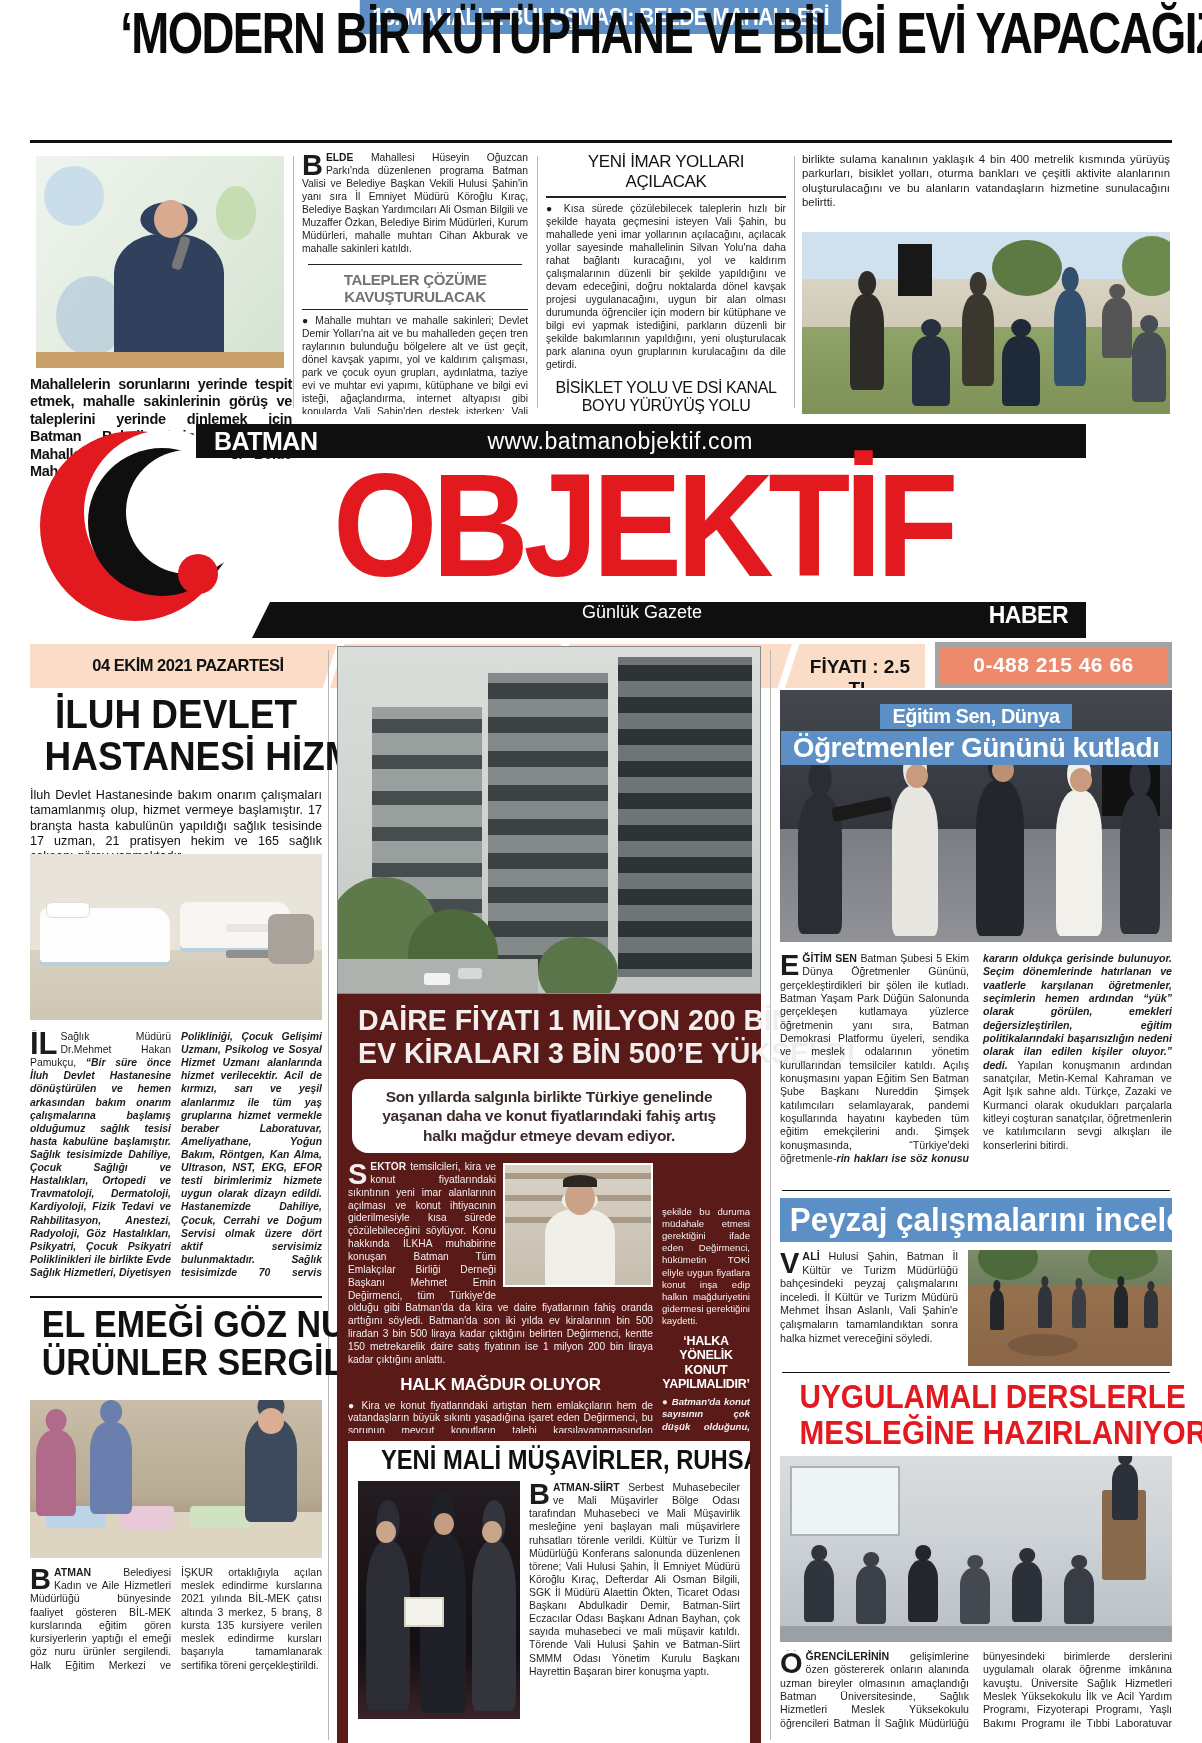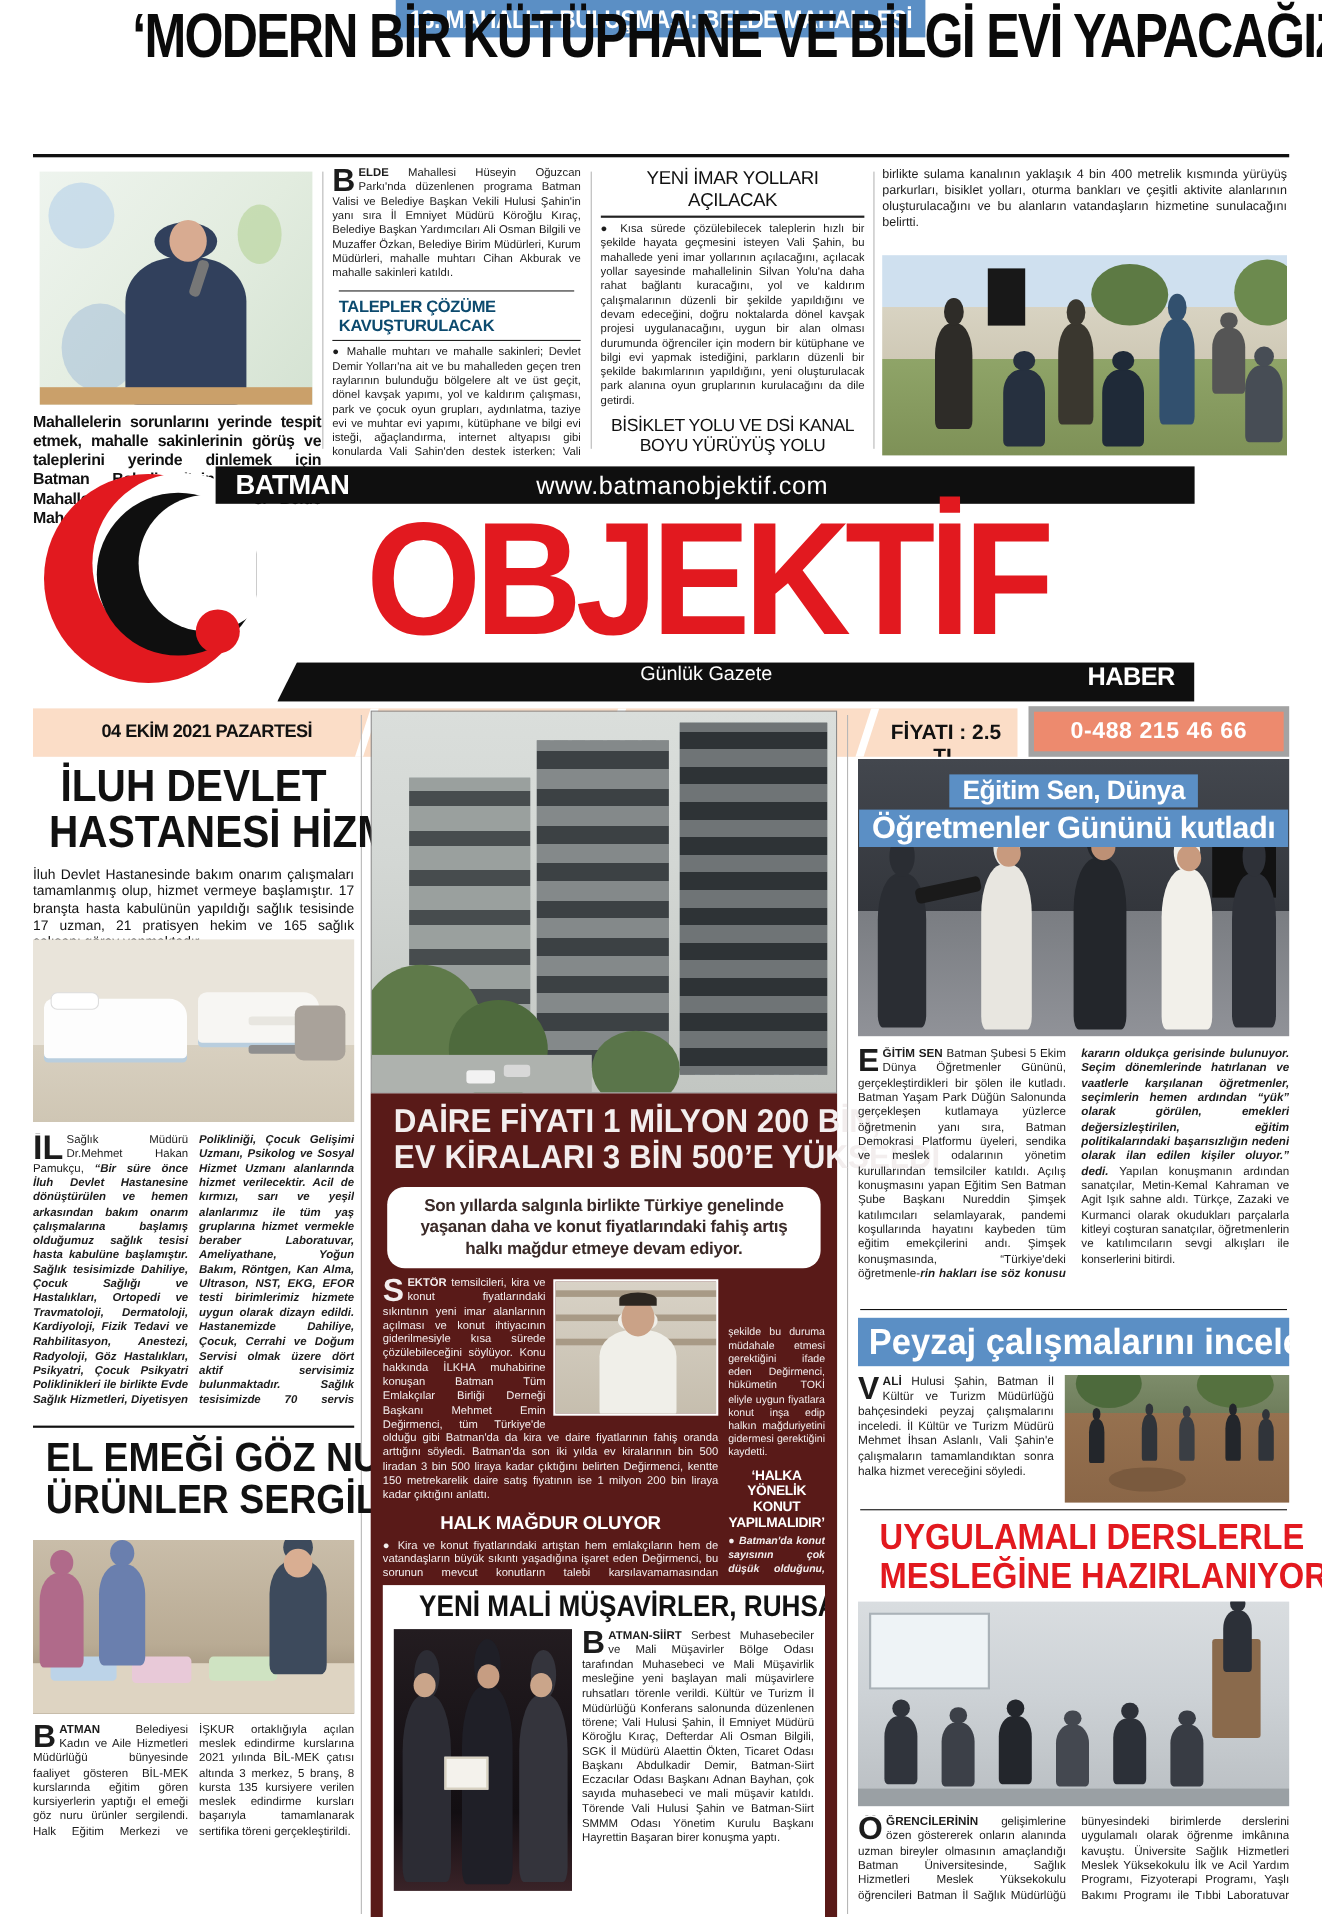--- a/index.html
+++ b/index.html
@@ -5,21 +5,21 @@
   *{margin:0;padding:0;box-sizing:border-box;}
   html,body{background:#9a9a9a;}
   body{font-family:"Liberation Sans",sans-serif;}
   #page{position:relative;width:1202px;height:1743px;background:#fff;margin:0 auto;overflow:hidden;color:#111;}
   .abs{position:absolute;}
   .cond{font-weight:bold;line-height:1;}
   .sx{display:block;transform:scaleX(var(--sx,.85));transform-origin:50% 0;white-space:nowrap;}
   .bodytxt{font-size:10.3px;line-height:1.26;text-align:justify;color:#1c1c1c;overflow:hidden;}
   .cols2{column-count:2;column-gap:10px;}
   .dc{float:left;font-weight:bold;font-size:29px;line-height:.78;padding:2px 3px 0 0;}
-  .subhead{font-weight:bold;text-align:left;letter-spacing:-.3px;color:#0c4a6e;}
+  .subhead{font-weight:bold;text-align:center;letter-spacing:-.3px;color:#737373;}
   .hair{position:absolute;background:#111;height:2px;}
   .vline{position:absolute;width:1px;background:#b7b7b7;}
   .photo{position:absolute;overflow:hidden;}
   .pp{position:absolute;border-radius:42% 42% 10% 10%/30% 30% 8% 8%;}
   .pp::before{content:"";position:absolute;left:50%;top:-24%;transform:translateX(-50%);width:52%;height:26%;border-radius:50%;background:inherit;}
   .blob{position:absolute;border-radius:50%;}
   .kicker{display:inline-block;background:#5b8fc5;color:#fff;font-weight:bold;font-size:23px;padding:4px 14px 3px;letter-spacing:-.5px;transform:scaleX(.9);}
   .mainhead{font-weight:bold;font-size:57px;color:#0a0a0a;letter-spacing:-2px;}
   .capt{font-weight:bold;font-size:14.5px;line-height:1.2;text-align:justify;letter-spacing:-.3px;}
   .tophead{font-weight:normal;font-size:15.5px;text-align:center;letter-spacing:-.4px;line-height:1.15;}
@@ -225,21 +225,21 @@
     <div class="pp" style="left:18px;top:104px;width:44px;height:140px;background:#2a2d33;"></div>
     <div class="abs" style="left:52px;top:112px;width:60px;height:14px;background:#1a1a1a;border-radius:4px;transform:rotate(-12deg);"></div>
     <div class="pp" style="left:112px;top:96px;width:46px;height:150px;background:#e8e6e0;"></div>
     <div class="blob" style="left:126px;top:74px;width:22px;height:24px;background:#c89a7e;"></div>
     <div class="pp" style="left:196px;top:90px;width:48px;height:156px;background:#23262b;"></div>
     <div class="blob" style="left:212px;top:68px;width:22px;height:24px;background:#bd9075;"></div>
     <div class="pp" style="left:276px;top:100px;width:46px;height:146px;background:#f2f0ea;"></div>
     <div class="blob" style="left:290px;top:78px;width:22px;height:24px;background:#c89a7e;"></div>
     <div class="pp" style="left:340px;top:104px;width:40px;height:140px;background:#2e3138;"></div>
     <div class="abs" style="left:0;top:14px;width:392px;text-align:center;">
-      <span style="display:inline-block;background:#5b8fc5;color:#fff;font-weight:bold;font-size:24px;padding:1px 12px;letter-spacing:-.5px;">Eğitim Sen, Dünya</span><br>
+      <span style="display:inline-block;background:#5b8fc5;color:#fff;font-weight:bold;font-size:20px;padding:1px 12px;letter-spacing:-.5px;">Eğitim Sen, Dünya</span><br>
       <span style="display:inline-block;background:#5b8fc5;color:#fff;font-weight:bold;font-size:28px;padding:1px 12px;margin-top:2px;letter-spacing:-.5px;">Öğretmenler Gününü kutladı</span>
     </div>
   </div>
 
   <div class="abs bodytxt cols2" style="left:780px;top:952px;width:392px;height:232px;font-size:10.6px;column-gap:14px;">
     <span class="dc">E</span><b>ĞİTİM SEN</b><span> Batman Şubesi 5 Ekim Dünya Öğretmenler Gününü, gerçekleştirdikleri bir şölen ile kutladı. Batman Yaşam Park Düğün Salonunda gerçekleşen kutlamaya yüzlerce öğretmenin yanı sıra, Batman Demokrasi Platformu üyeleri, sendika ve meslek odalarının yönetim kurullarından temsilciler katıldı. Açılış konuşmasını yapan Eğitim Sen Batman Şube Başkanı Nureddin Şimşek katılımcıları selamlayarak, pandemi koşullarında hayatını kaybeden tüm eğitim emekçilerini andı. Şimşek konuşmasında, “Türkiye'deki öğretmenle-</span><span class="itb">rin hakları ise söz konusu kararın oldukça gerisinde bulunuyor. Seçim dönemlerinde hatırlanan ve vaatlerle karşılanan öğretmenler, seçimlerin hemen ardından “yük” olarak görülen, emekleri değersizleştirilen, eğitim politikalarındaki başarısızlığın nedeni olarak ilan edilen kişiler oluyor.” dedi.</span><span> Yapılan konuşmanın ardından sanatçılar, Metin-Kemal Kahraman ve Agit Işık sahne aldı. Türkçe, Zazaki ve Kurmanci olarak okudukları parçalarla kitleyi coşturan sanatçılar, öğretmenlerin ve katılımcıların sevgi alkışları ile konserlerini bitirdi.</span>
   </div>
 
   <div class="hair" style="left:782px;top:1190px;width:388px;height:1px;"></div>
 

